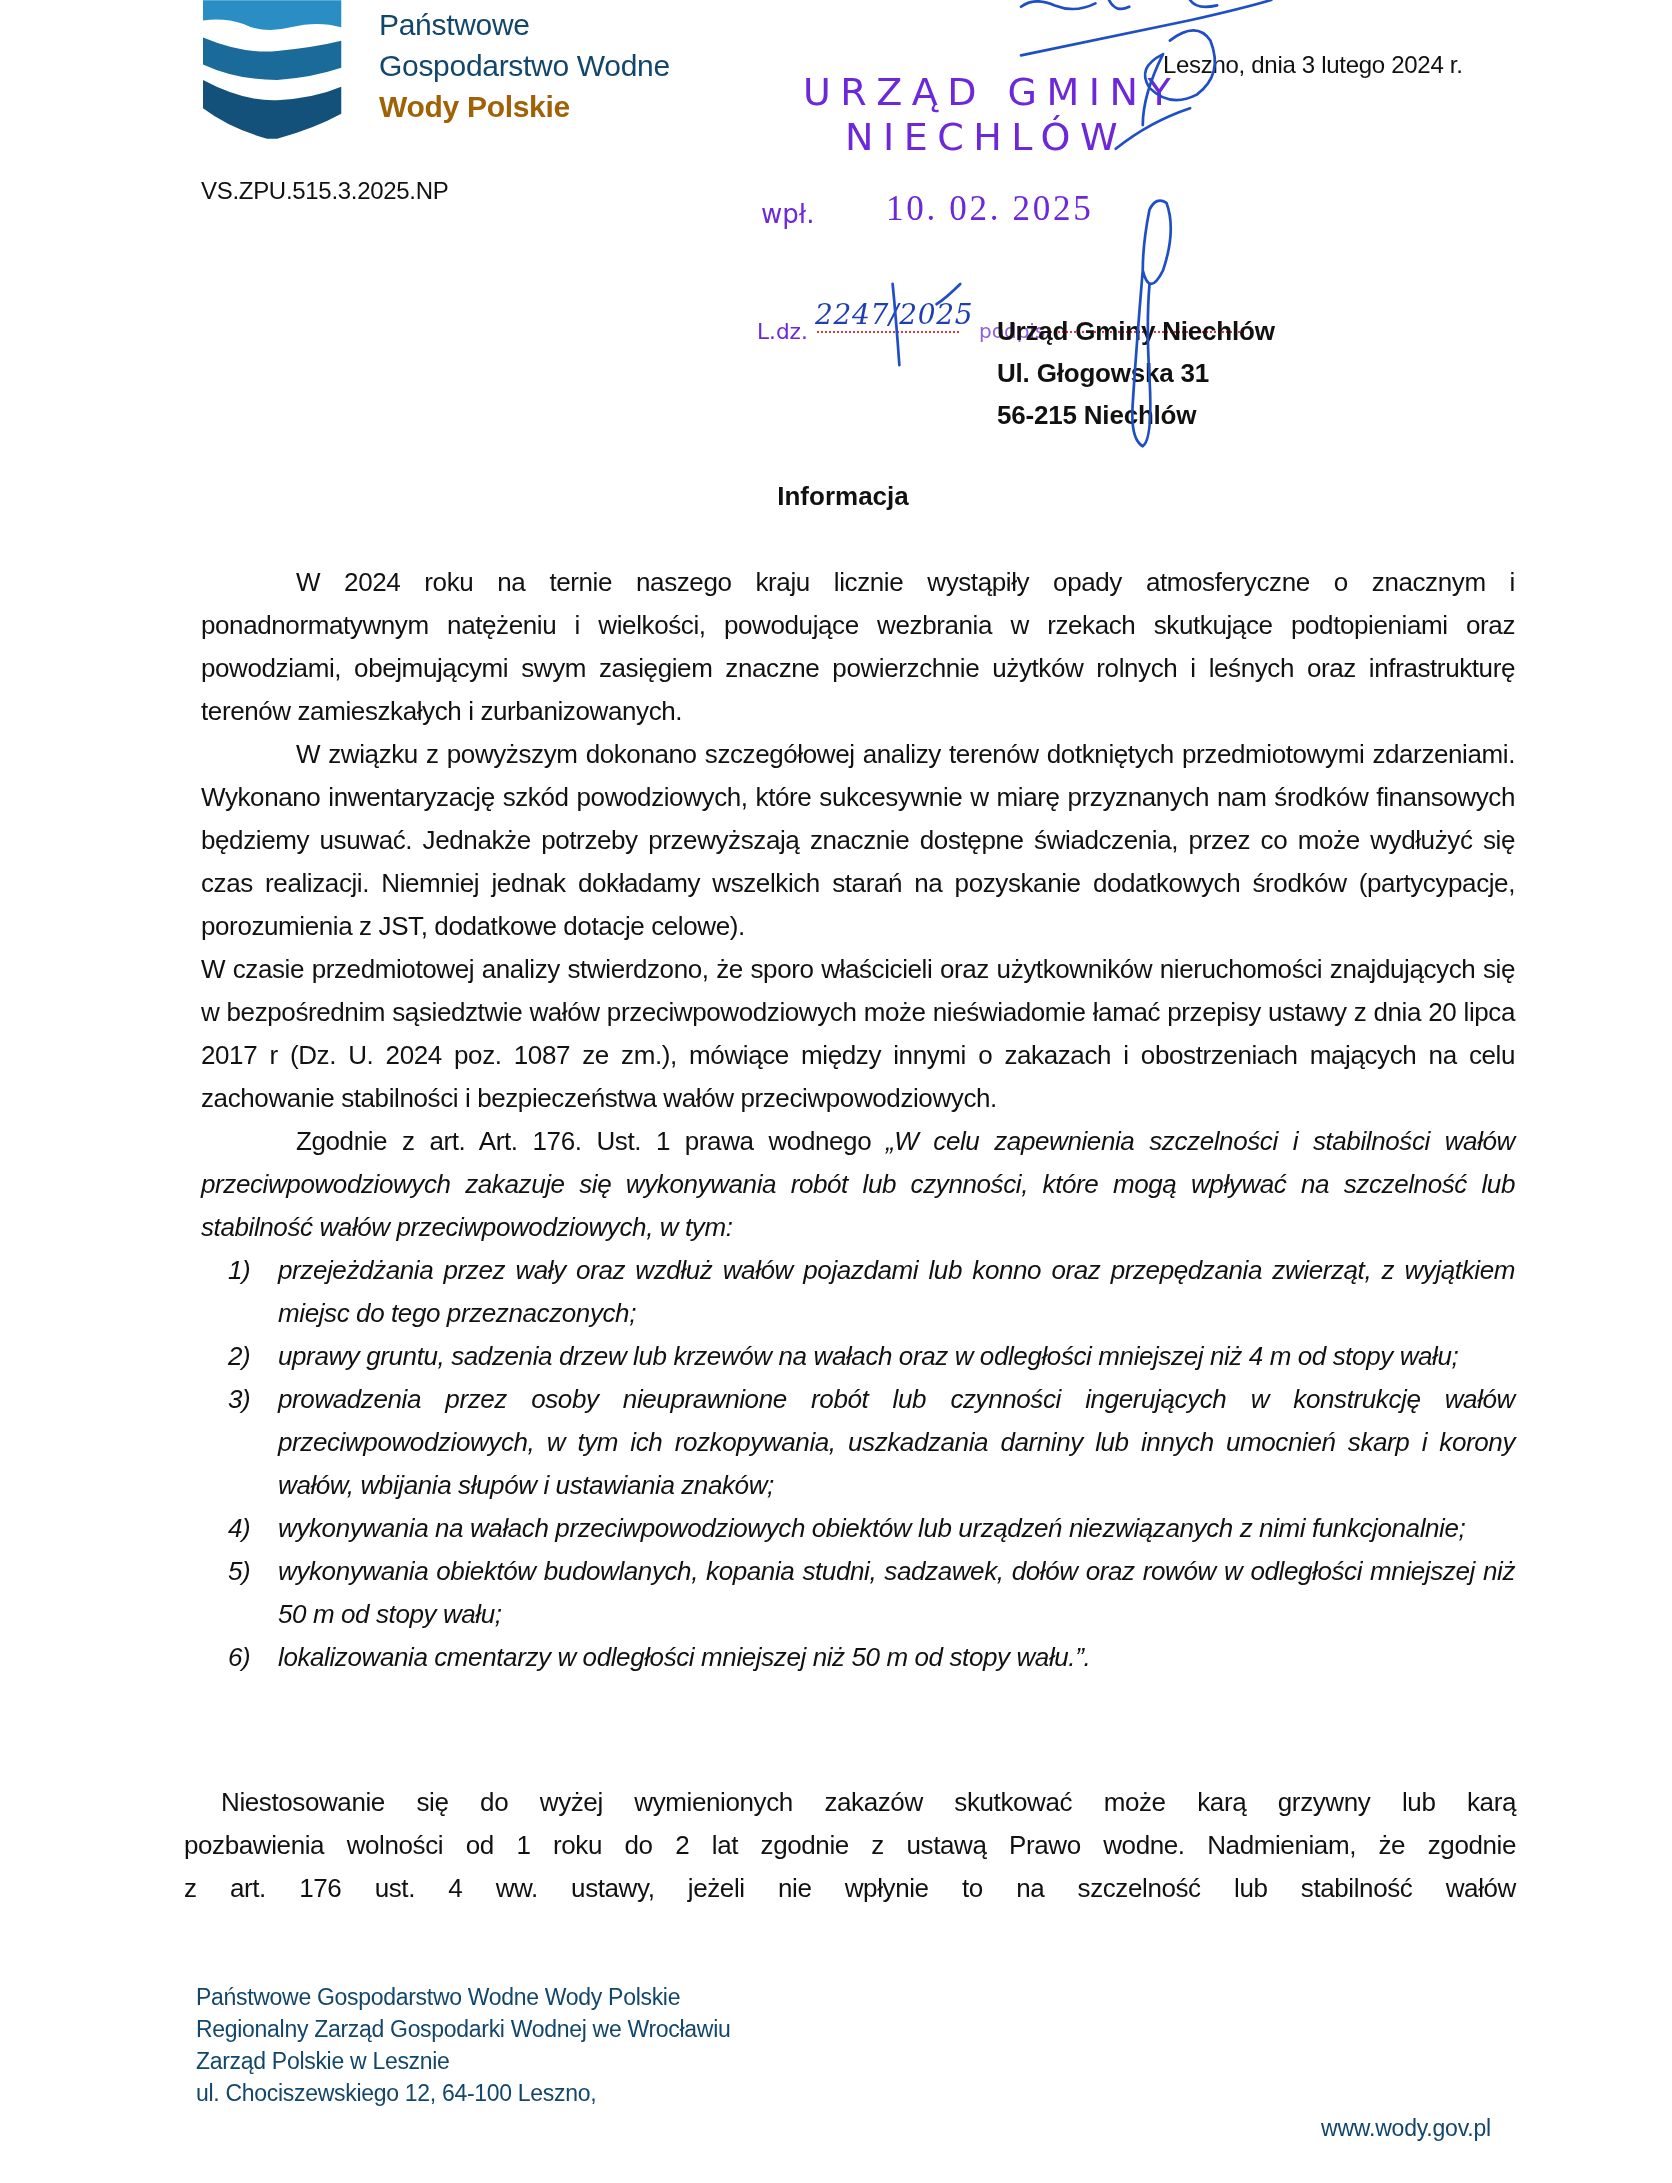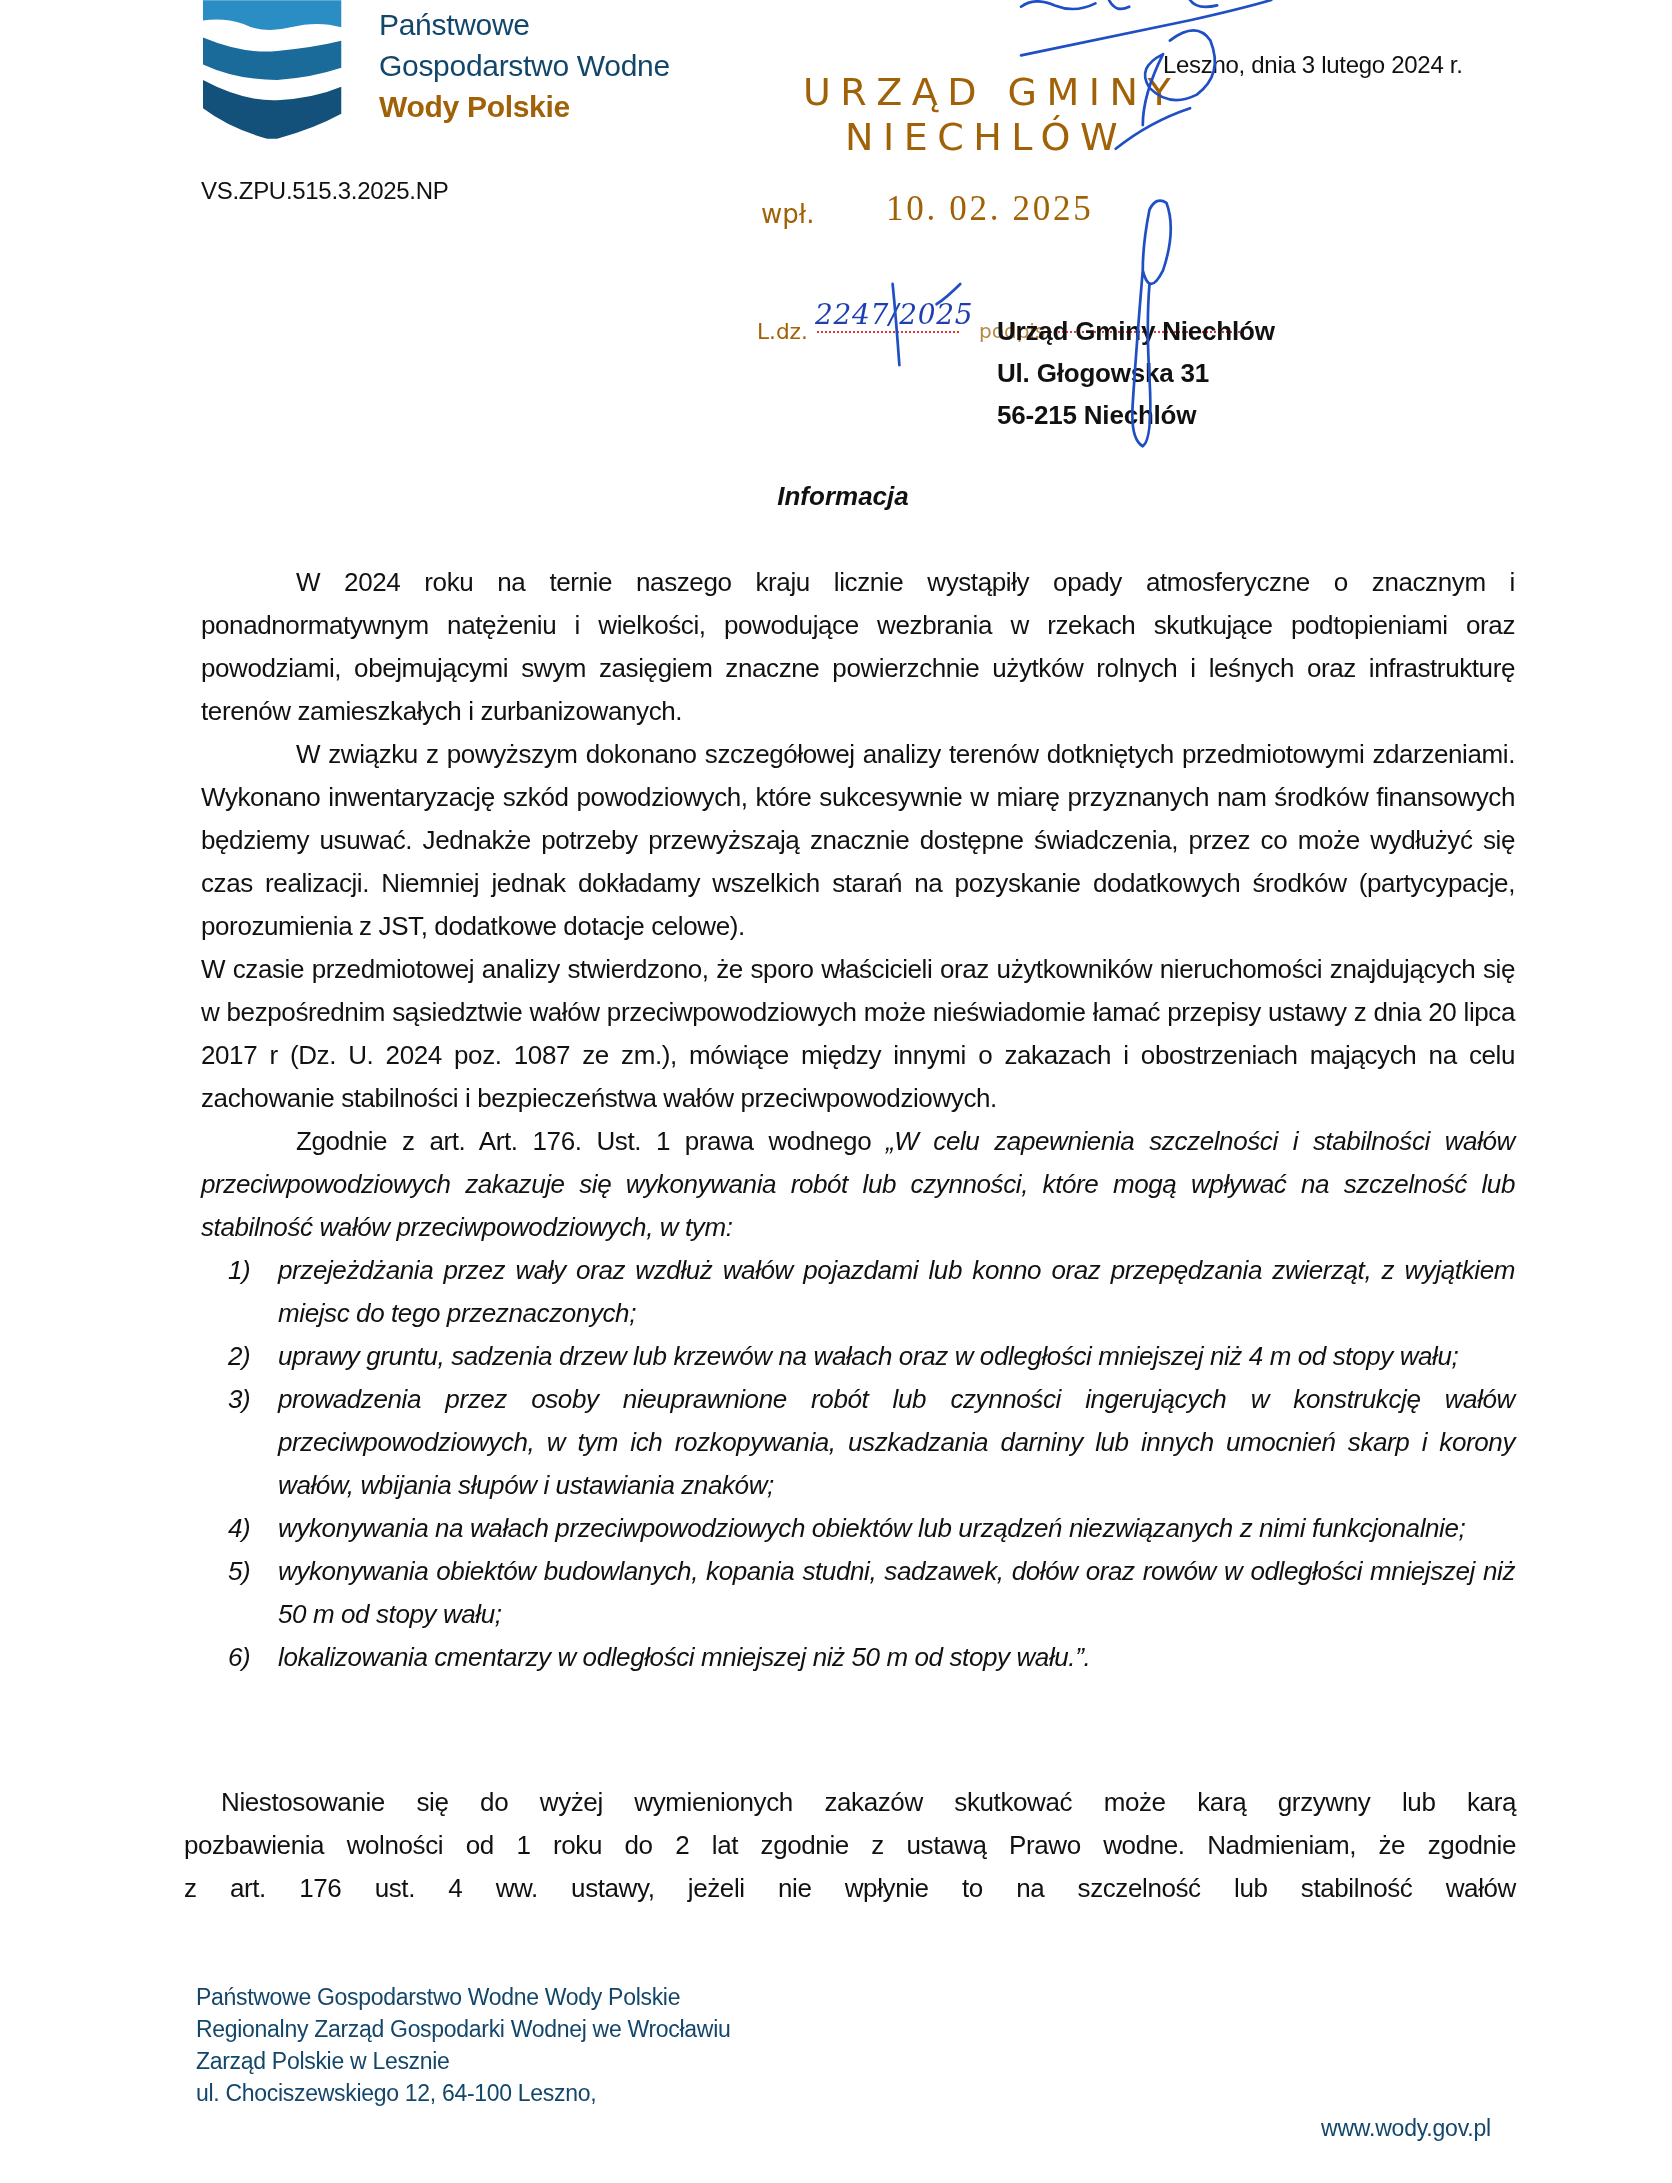--- a/index.html
+++ b/index.html
@@ -12,36 +12,36 @@
   
   .logo-mark { left: 203px; top: 0px; width: 145px; height: 139px; }
   .logo-text { left: 379px; top: 4px; color: #13466b; font-size: 30px; line-height: 41px; letter-spacing: -0.3px; }
   .logo-text .bold { font-weight: bold; color: #a16207; }
   .ref-number { left: 201px; top: 177px; font-size: 24px; letter-spacing: -0.3px; }
 
   
   .place-date { left: 1163px; top: 51px; font-size: 24px; letter-spacing: -0.3px; }
 
   
-  .stamp { color: #a16207; font-family: "DejaVu Sans", sans-serif; }
+  .stamp { color: #6d28d9; font-family: "DejaVu Sans", sans-serif; }
   .stamp-line1 { left: 803px; top: 70px; font-size: 38px; letter-spacing: 9.5px; }
   .stamp-line2 { left: 845px; top: 115px; font-size: 38px; letter-spacing: 9.5px; }
   .stamp-wpl { left: 761px; top: 199px; font-size: 26px; }
   .stamp-date { left: 886px; top: 189px; font-size: 35px; letter-spacing: 2.7px; font-family: Liberation Serif, serif; }
   .stamp-ldz { left: 757px; top: 319px; font-size: 21.6px; }
   .stamp-ldz-dots { left: 817px; top: 331px; width: 142px; border-bottom: 2.7px dotted #e0363f; }
   .stamp-podpis { left: 979px; top: 319px; font-size: 20px; opacity: 0.75; }
   .stamp-podpis-dots { left: 1041px; top: 331px; width: 203px; border-bottom: 2.7px dotted #e0363f; }
   .handwritten-number { left: 815px; top: 298px; font-size: 28px; color: #1f3fb0; font-family: "DejaVu Serif", serif; font-style: italic; letter-spacing: 0.7px; }
 
   
   .recipient { left: 997px; top: 310px; font-size: 26px; font-weight: bold; line-height: 42px; letter-spacing: -0.2px; }
 
   
-  .doc-title { left: 0; width: 1645px; top: 481px; text-align: center; font-size: 26px; font-weight: bold; padding-left: 41px; box-sizing: border-box; font-style: italic; }
+  .doc-title { left: 0; width: 1645px; top: 481px; text-align: center; font-size: 26px; font-weight: bold; padding-left: 41px; box-sizing: border-box; }
 
   
   .body-text { left: 201px; top: 561px; width: 1314px; font-size: 26px; line-height: 43px; letter-spacing: -0.4px; }
   .body-text p { margin: 0; text-align: justify; }
   .indent { text-indent: 95px; }
   .it { font-style: italic; }
   ol.prohibitions { list-style: none; margin: 0; padding: 0; }
   ol.prohibitions li { position: relative; padding-left: 77px; text-align: justify; font-style: italic; }
   ol.prohibitions li .num { position: absolute; left: 27px; top: 0; }
   .body-after { left: 184px; top: 1781px; width: 1332px; font-size: 26px; line-height: 43px; letter-spacing: -0.4px; }

